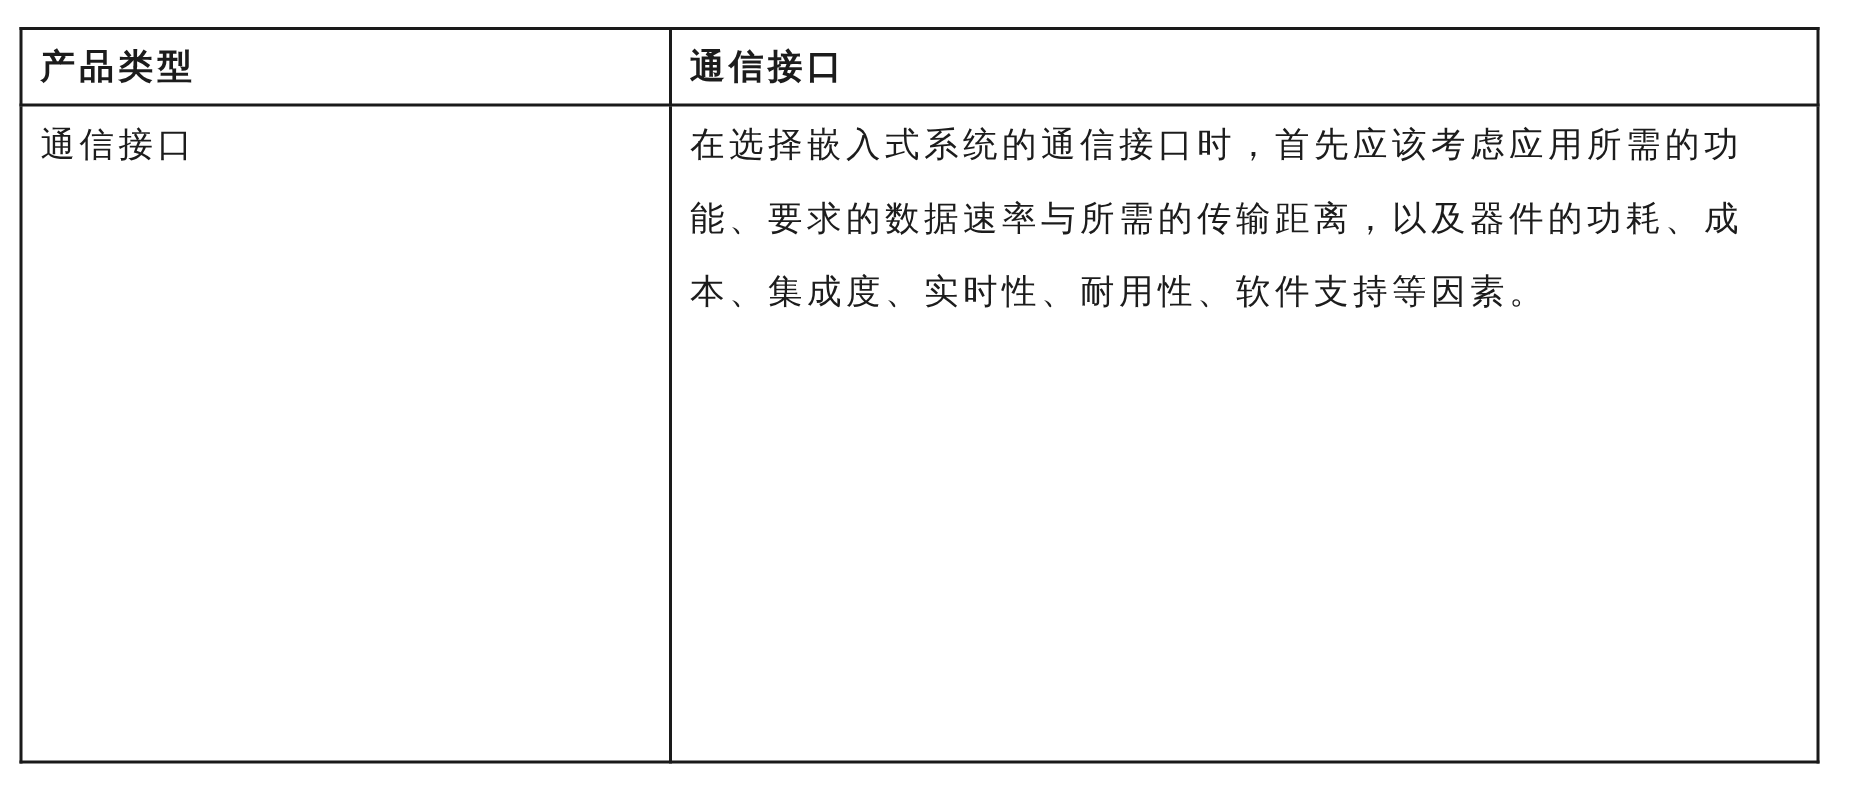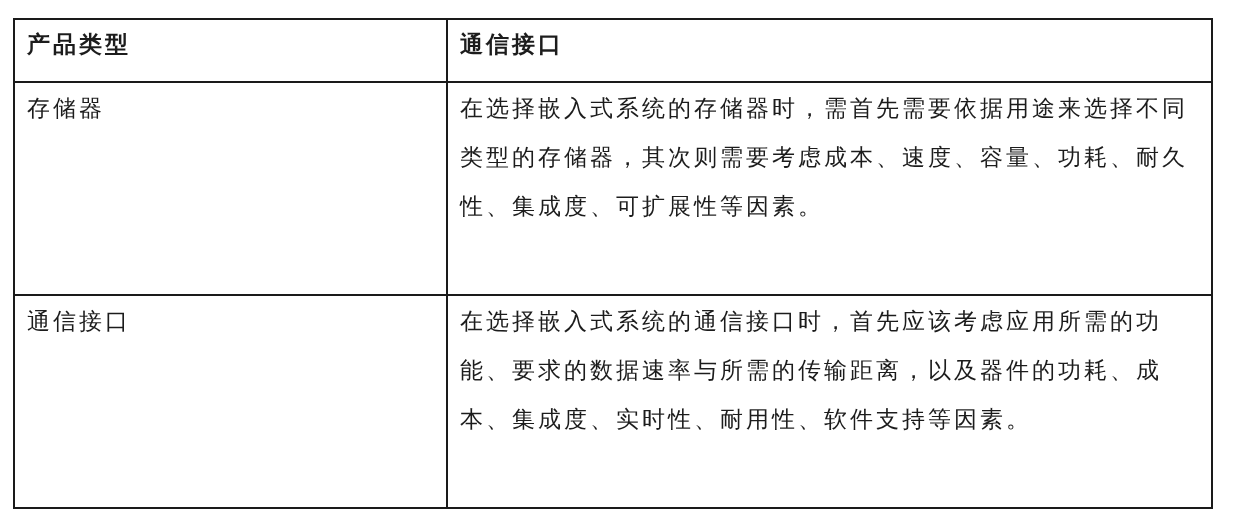--- a/index.html
+++ b/index.html
@@ -36,21 +36,21 @@
     color: #1c1c1c;
     padding: 1px 14px 6px 12px;
     font-size: 23px;
     line-height: 49px;
     letter-spacing: 3px;
   }
   table.selection-table thead th {
     height: 51px;
     font-weight: 700;
     padding-top: 0;
-    padding-bottom: 12px;
+    padding-bottom: 0;
   }
   table.selection-table tbody tr { height: 148px; }
   td.advice-cell {
     text-align: justify;
     text-justify: inter-ideograph;
   }
 </style>
 </head>
 <body>
 
@@ -61,22 +61,18 @@
       <col class="col-advice">
     </colgroup>
     <thead>
       <tr>
         <th>产品类型</th>
         <th>通信接口</th>
       </tr>
     </thead>
     <tbody>
       <tr>
-        <td class="type-cell">存储器</td>
-        <td class="advice-cell">在选择嵌入式系统的存储器时，需首先需要依据用途来选择不同类型的存储器，其次则需要考虑成本、速度、容量、功耗、耐久性、集成度、可扩展性等因素。</td>
-      </tr>
-      <tr>
         <td class="type-cell">通信接口</td>
         <td class="advice-cell">在选择嵌入式系统的通信接口时，首先应该考虑应用所需的功能、要求的数据速率与所需的传输距离，以及器件的功耗、成本、集成度、实时性、耐用性、软件支持等因素。</td>
       </tr>
     </tbody>
   </table>
 </div>
 
 </body></html>

